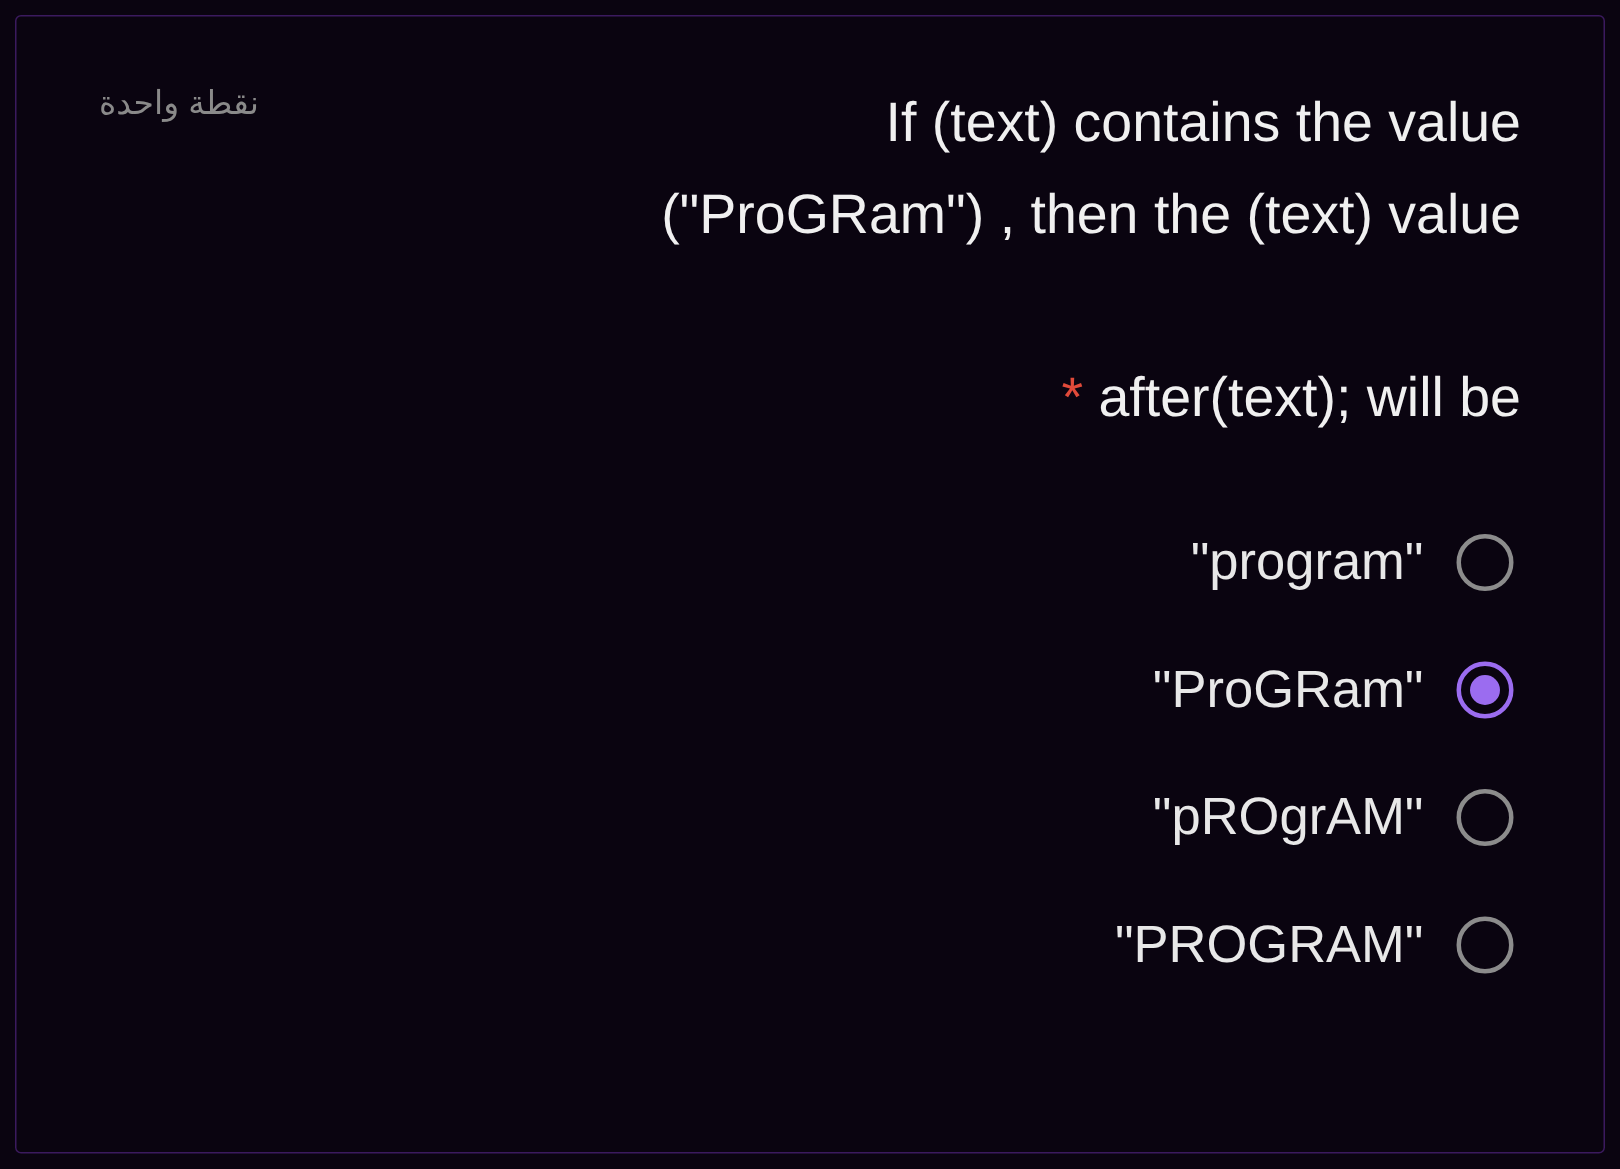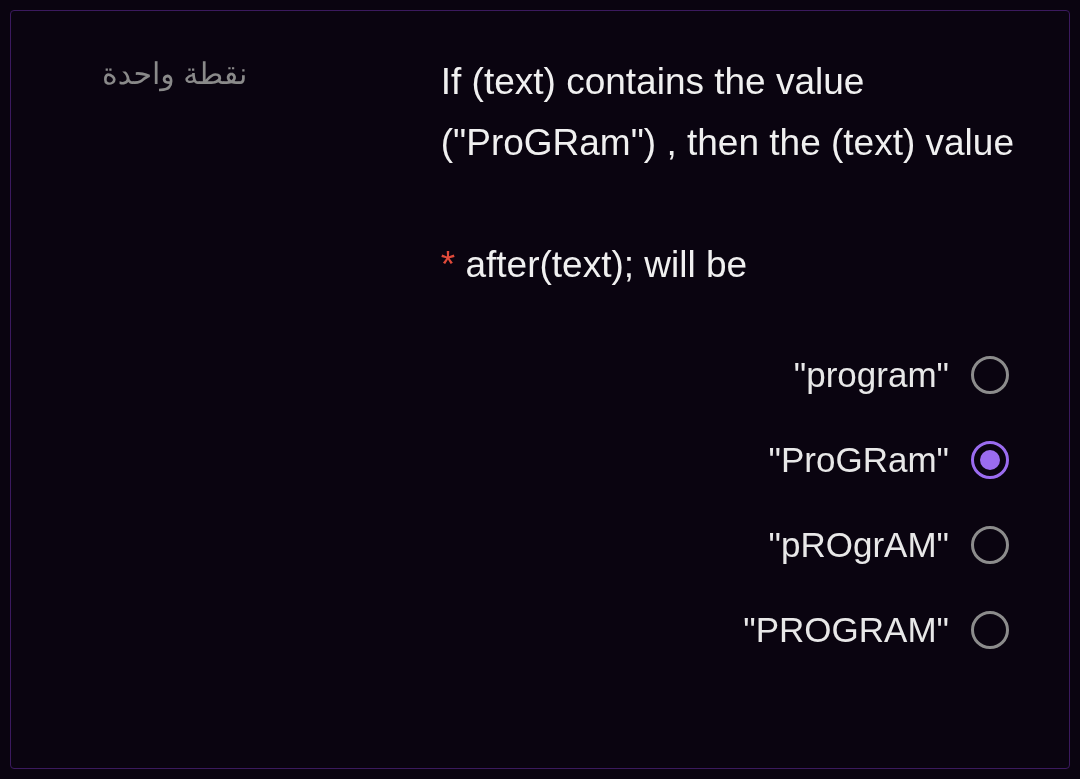--- a/index.html
+++ b/index.html
@@ -27,27 +27,27 @@
       position: relative;
     }
     .header {
       display: flex;
       justify-content: space-between;
       align-items: flex-start;
       margin-bottom: 60px;
     }
     .points {
       color: #8a8a8a;
-      font-size: 30px;
+      font-size: 22px;
       direction: rtl;
       white-space: nowrap;
       padding-top: 5px;
-      margin-left: 36px;
     }
     .question {
+      text-align: right;
       font-size: 37px;
       line-height: 1.65;
       color: #f0f0f0;
       max-width: 680px;
       margin-left: auto;
     }
     .asterisk {
       color: #e04a3a;
     }
     .options {

